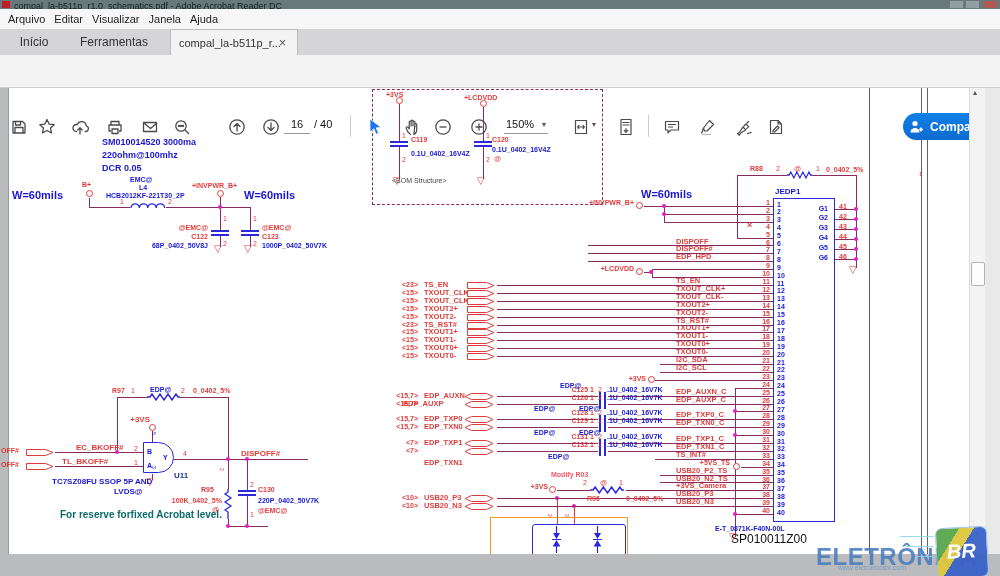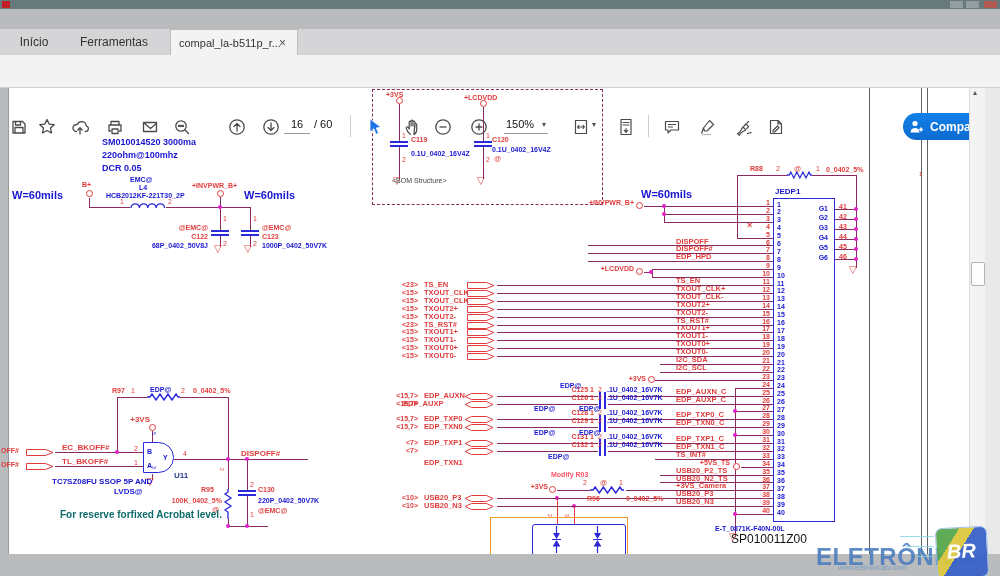--- a/index.html
+++ b/index.html
@@ -62,25 +62,29 @@
   .wm .trace{position:absolute;height:1px;background:#7fd4e8;opacity:.8;}
   svg.s{overflow:visible;}
 </style>
 </head>
 <body>
 
 <div class="app">
 
   <div class="titlebar">
     <div class="pdficon"></div>
+    <div class="txt">compal_la-b511p_r1.0_schematics.pdf - Adobe Acrobat Reader DC</div>
     <div class="winbtn" style="left:950px"></div>
     <div class="winbtn" style="left:966px"></div>
     <div class="winbtn" style="left:984px;background:#b05a52"></div>
   </div>
 
+  <div class="menubar">
+    
+  <span class="mi">Arquivo</span><span class="mi">Editar</span><span class="mi">Visualizar</span><span class="mi">Janela</span><span class="mi">Ajuda</span></div>
 
   <div class="tabbar">
     <div class="tab" style="left:8px;width:52px">
         <span>Início</span>
       </div>
     <div class="tab" style="left:66px;width:96px">
         <span>Ferramentas</span>
       </div>
     <div class="doctab">
       <span class="lbl">compal_la-b511p_r...</span>
@@ -132,21 +136,21 @@
         </svg>
       </div>
     <div class="tbtn" style="left:260px">
       <svg width="18" height="18" fill="none" stroke="#4a4a4a" stroke-width="1.3" stroke-linecap="round" stroke-linejoin="round">
           <circle cx="9" cy="9" r="7.2"></circle>
           <path d="M9 5 v7 M6 9.5 l3 3 3-3"></path>
         </svg>
       </div>
     <span class="s bk f11" style="left:288px;top:64px;width:18px;text-align:center">16</span>
     <div class="abs" style="left:284px;top:78px;width:26px;height:1px;background:#999"></div>
-    <span class="s bk f11" style="left:314px;top:64px">/ 60</span>
+    <span class="s bk f11" style="left:314px;top:64px">/ 40</span>
     <div class="sep" style="left:350px"></div>
     <div class="tbtn" style="left:367px">
       <svg width="18" height="18">
           <path d="M1 1 v13 l3.8-3.2 2.2 5.5 2.6-1 -2.3-5.4 4.7-.6 z" fill="#1b74e8" stroke="#fff" stroke-width=".8"></path>
         </svg>
       </div>
     <div class="tbtn" style="left:402px">
       <svg width="18" height="18" fill="none" stroke="#4a4a4a" stroke-width="1.2" stroke-linecap="round" stroke-linejoin="round">
           <path d="M6.5 16.5 C4.5 15 2.5 12 2.2 10.2 c-.2-1.2 1.3-1.7 2-.7 l1 1.4 V4.2 c0-1.4 1.9-1.4 1.9 0 V8 m0-4.8 c0-1.4 1.9-1.4 1.9 0 V8 m0-3.9 c0-1.3 1.9-1.3 1.9 0 V9 m0-2.6 c0-1.2 1.8-1.2 1.8 0 V12 c0 2.5-1.4 3.8-2.8 4.5 z"></path>
         </svg>
@@ -840,21 +844,21 @@
       </svg>
 
     <span class="s rd b f7" style="left:1px;top:447px">OFF#</span>
     <span class="s rd b f7" style="left:1px;top:461px">OFF#</span>
     <svg class="s" style="left:25px;top:448px" width="30" height="9">
         <path d="M1.5 1.5 h19 l7.5 3 l-7.5 3 h-19 z" fill="#fff" stroke="#e03c3c"></path>
       </svg>
     <svg class="s" style="left:25px;top:462px" width="30" height="9">
         <path d="M1.5 1.5 h19 l7.5 3 l-7.5 3 h-19 z" fill="#fff" stroke="#e03c3c"></path>
       </svg>
-    <span class="s rd b f8" style="left:62px;top:444px">EC_BKOFF#</span>
+    <span class="s rd b f8" style="left:76px;top:444px">EC_BKOFF#</span>
     <span class="s rd b f8" style="left:62px;top:458px">TL_BKOFF#</span>
     <span class="s rd b f7" style="left:112px;top:387px">R97</span>
     <span class="s rd f7" style="left:131px;top:387px">1</span>
     <span class="s bl b f7" style="left:150px;top:386px">EDP@</span>
     <span class="s rd f7" style="left:181px;top:387px">2</span>
     <span class="s rd b f7" style="left:193px;top:387px">0_0402_5%</span>
     <svg class="s" style="left:147px;top:393px" width="33" height="8" viewBox="0 0 33 8">
         <path d="M0 4 h3 l2-3 4 6 4-6 4 6 4-6 4 6 4-6 2 3 h2" stroke="#2a28d8" fill="none" stroke-width="1.4"></path>
       </svg>
     <span class="s rd b f8 ra" style="left:120px;top:416px;width:30px">+3VS</span>

